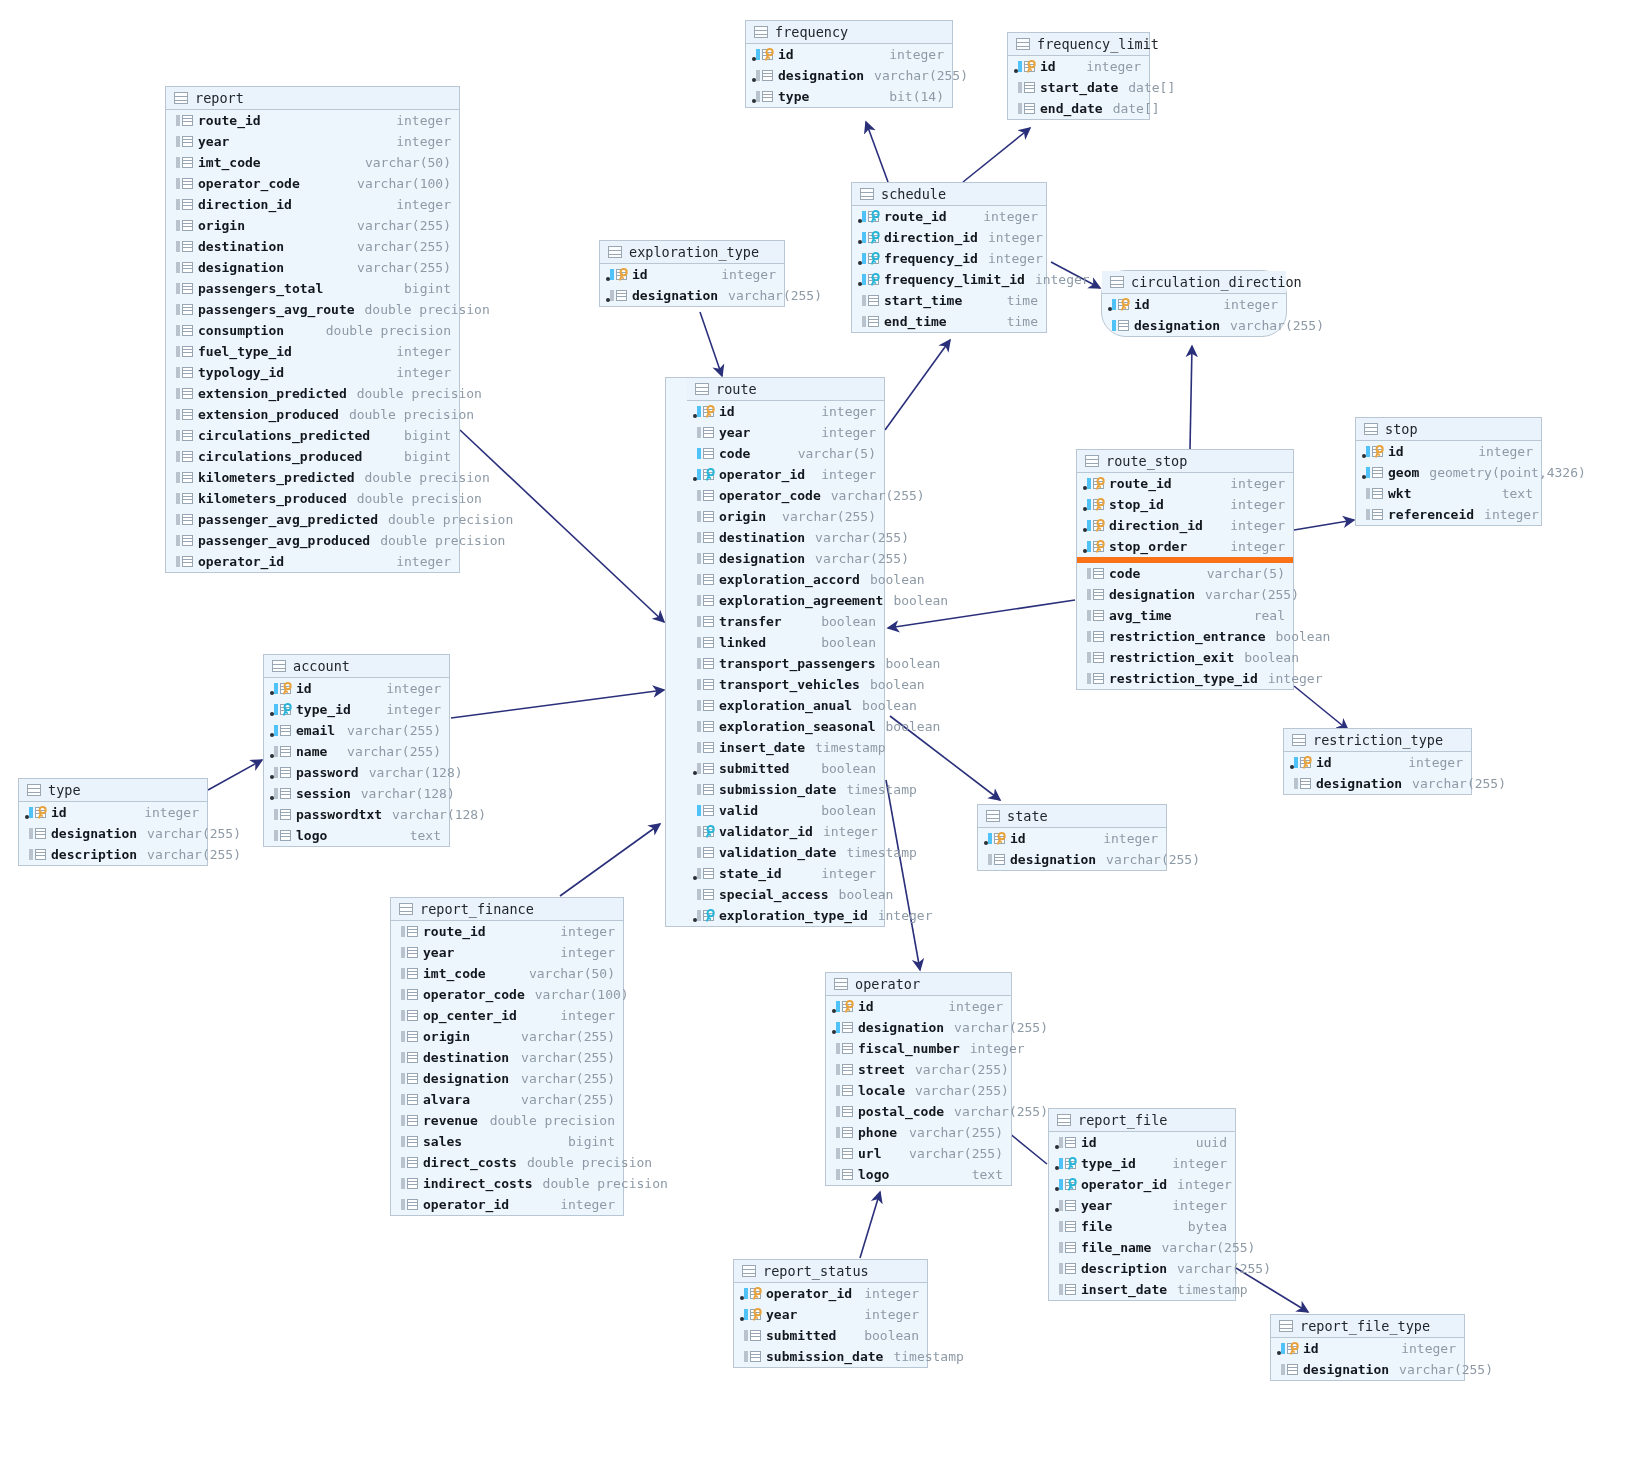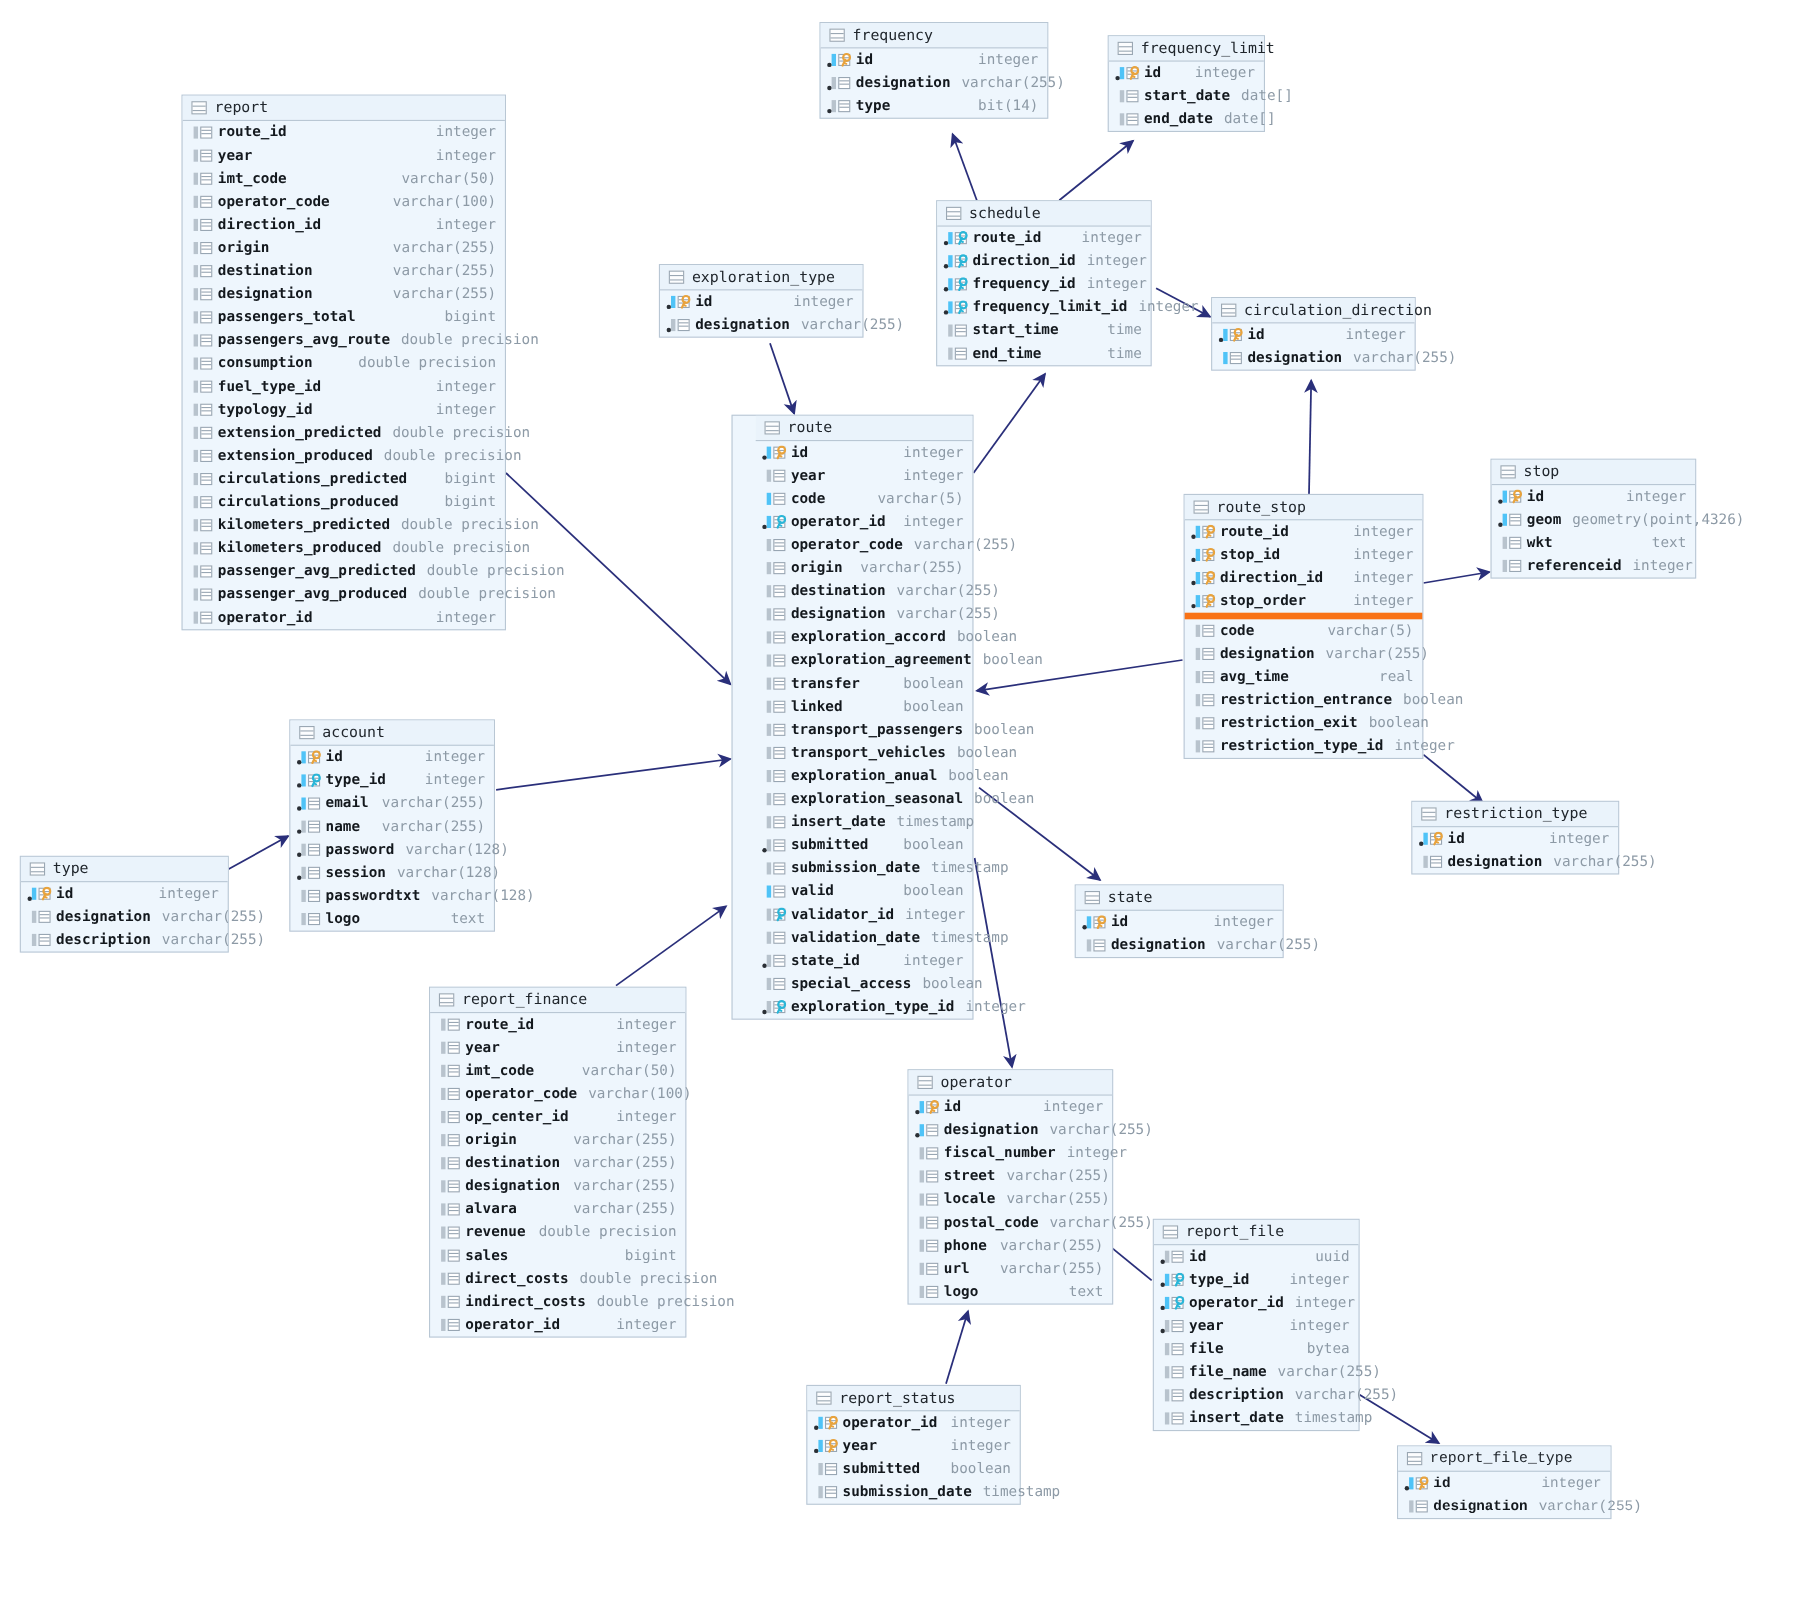--- a/index.html
+++ b/index.html
@@ -579,21 +579,21 @@
             <span class="icon col-icon">
               <span class="bar"></span>
               <span class="grid"></span>
               <span class="dot"></span>
             </span>
             <span class="col-name">designation</span>
             <span class="col-type">varchar(255)</span>
           </div>
         </div>
       </div>
-      <div class="table-box" style="left: 1101px; top: 270px; width: 186px;">
+      <div class="table-box" style="left: 1101px; top: 270px; width: 186px; border-radius: 25px;">
         <div class="table-header">
           <span class="icon tbl-icon"></span>
           <span class="table-title">circulation_direction</span>
         </div>
         <div class="cols">
           <div class="col-row">
             <span class="icon col-icon unique">
               <span class="bar"></span>
               <span class="grid"></span>
               <span class="dot"></span>
@@ -1572,21 +1572,21 @@
           <div class="col-row">
             <span class="icon col-icon">
               <span class="bar"></span>
               <span class="grid"></span>
             </span>
             <span class="col-name">submission_date</span>
             <span class="col-type">timestamp</span>
           </div>
         </div>
       </div>
-      <div class="table-box" style="left: 1270px; top: 1314px; width: 195px; font-family: Liberation Mono, monospace;">
+      <div class="table-box" style="left: 1270px; top: 1314px; width: 195px;">
         <div class="table-header">
           <span class="icon tbl-icon"></span>
           <span class="table-title">report_file_type</span>
         </div>
         <div class="cols">
           <div class="col-row">
             <span class="icon col-icon unique">
               <span class="bar"></span>
               <span class="grid"></span>
               <span class="dot"></span>

